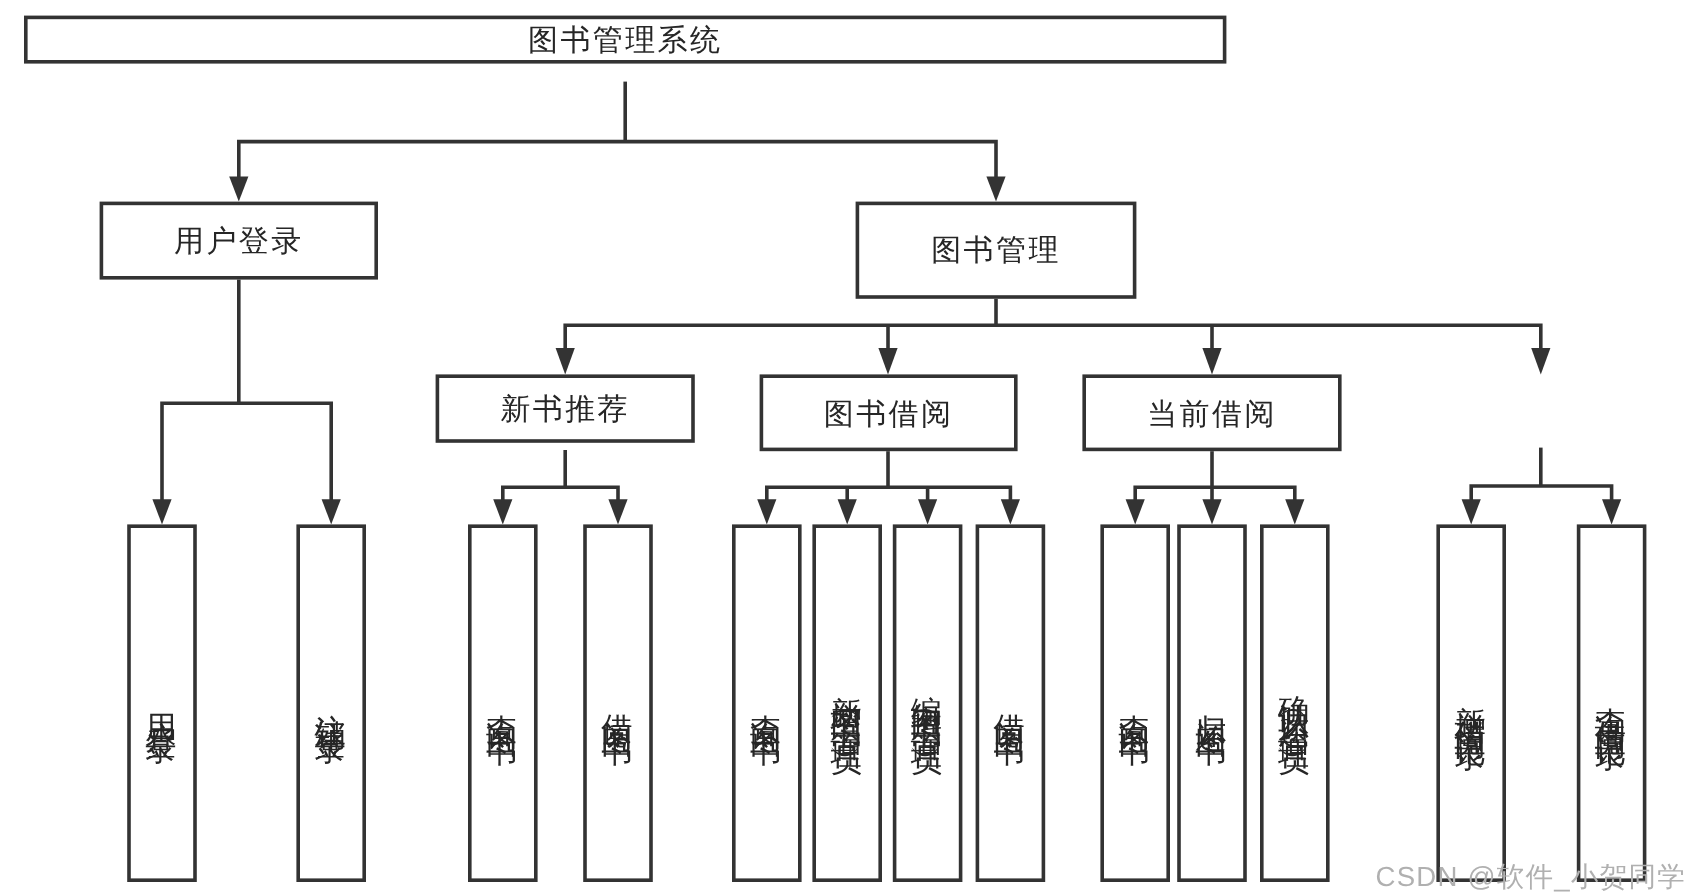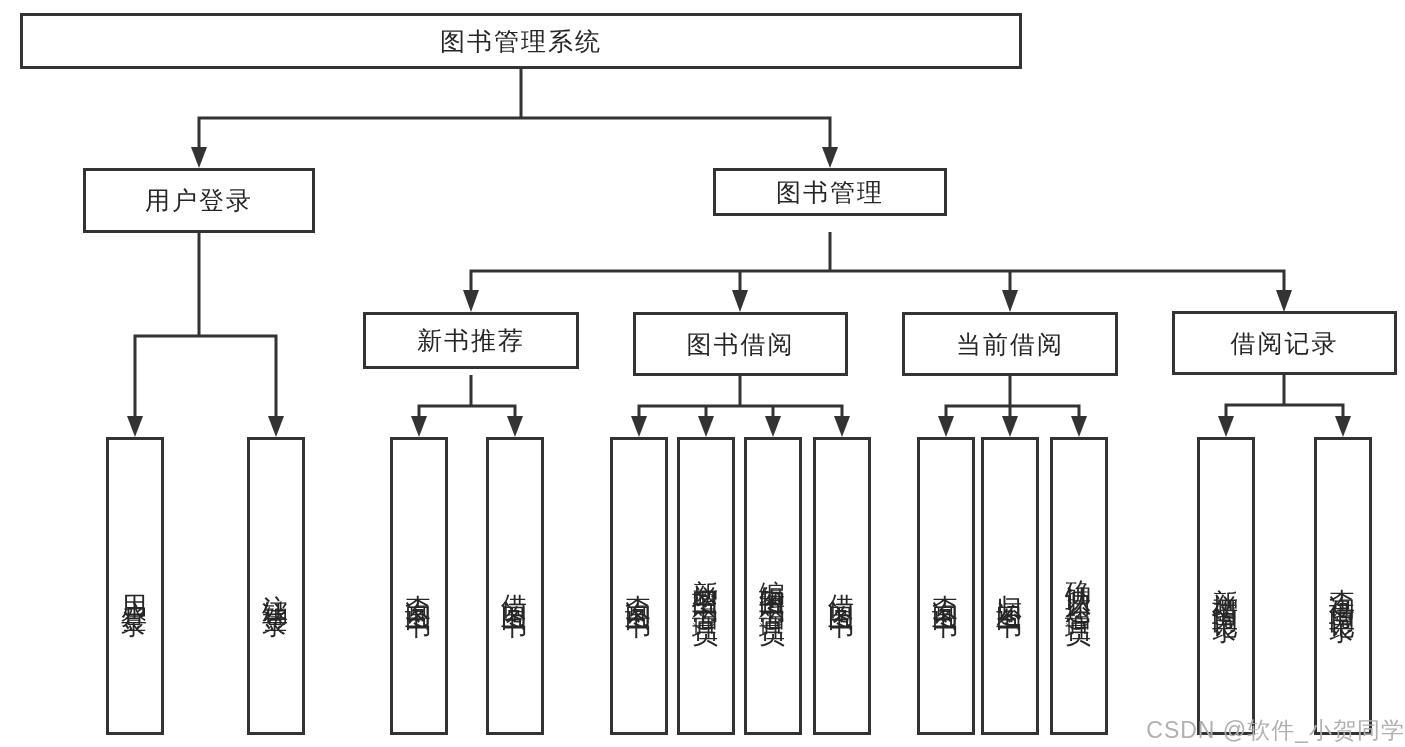--- a/index.html
+++ b/index.html
@@ -109,29 +109,28 @@
     <polygon class="connector-head" points="938,416 954,416 946,437"></polygon>
     <polygon class="connector-head" points="1002,416 1018,416 1010,437"></polygon>
     <polygon class="connector-head" points="1071,416 1087,416 1079,437"></polygon>
 
     <path class="connector-line" d="M1284 373 V405"></path>
     <path class="connector-line" d="M1226 418 V405 H1343 V418"></path>
     <polygon class="connector-head" points="1218,416 1234,416 1226,437"></polygon>
     <polygon class="connector-head" points="1335,416 1351,416 1343,437"></polygon>
   </svg>
 
-  <div class="node" style="left:20px; top:13px; width:1002px; height:56px;">图书管理系统</div>
+  <div class="node" style="left:20px; top:13px; width:1002px; height:40px;">图书管理系统</div>
 
   <div class="node" style="left:83px; top:168px; width:232px; height:65px;">用户登录</div>
-  <div class="node" style="left:713px; top:168px; width:234px; height:48px;">图书管理</div>
+  <div class="node" style="left:713px; top:168px; width:234px; height:81px;">图书管理</div>
 
   <div class="node" style="left:363px; top:312px; width:216px; height:57px;">新书推荐</div>
   <div class="node" style="left:633px; top:312px; width:215px; height:64px;">图书借阅</div>
   <div class="node" style="left:902px; top:312px; width:216px; height:64px;">当前借阅</div>
-  <div class="node" style="left:1172px; top:311px; width:225px; height:64px;">借阅记录</div>
 
   <div class="node leaf" style="left:106px; top:437px; width:58px; height:298px;">用户登录</div>
   <div class="node leaf" style="left:247px; top:437px; width:58px; height:298px;">注销登录</div>
 
   <div class="node leaf" style="left:390px; top:437px; width:58px; height:298px;">查询图书</div>
   <div class="node leaf" style="left:486px; top:437px; width:58px; height:298px;">借阅图书</div>
 
   <div class="node leaf" style="left:610px; top:437px; width:58px; height:298px;">查询图书</div>
   <div class="node leaf" style="left:677px; top:437px; width:58px; height:298px;">新增图书（管理员）</div>
   <div class="node leaf" style="left:744px; top:437px; width:58px; height:298px;">编辑图书（管理员）</div>

